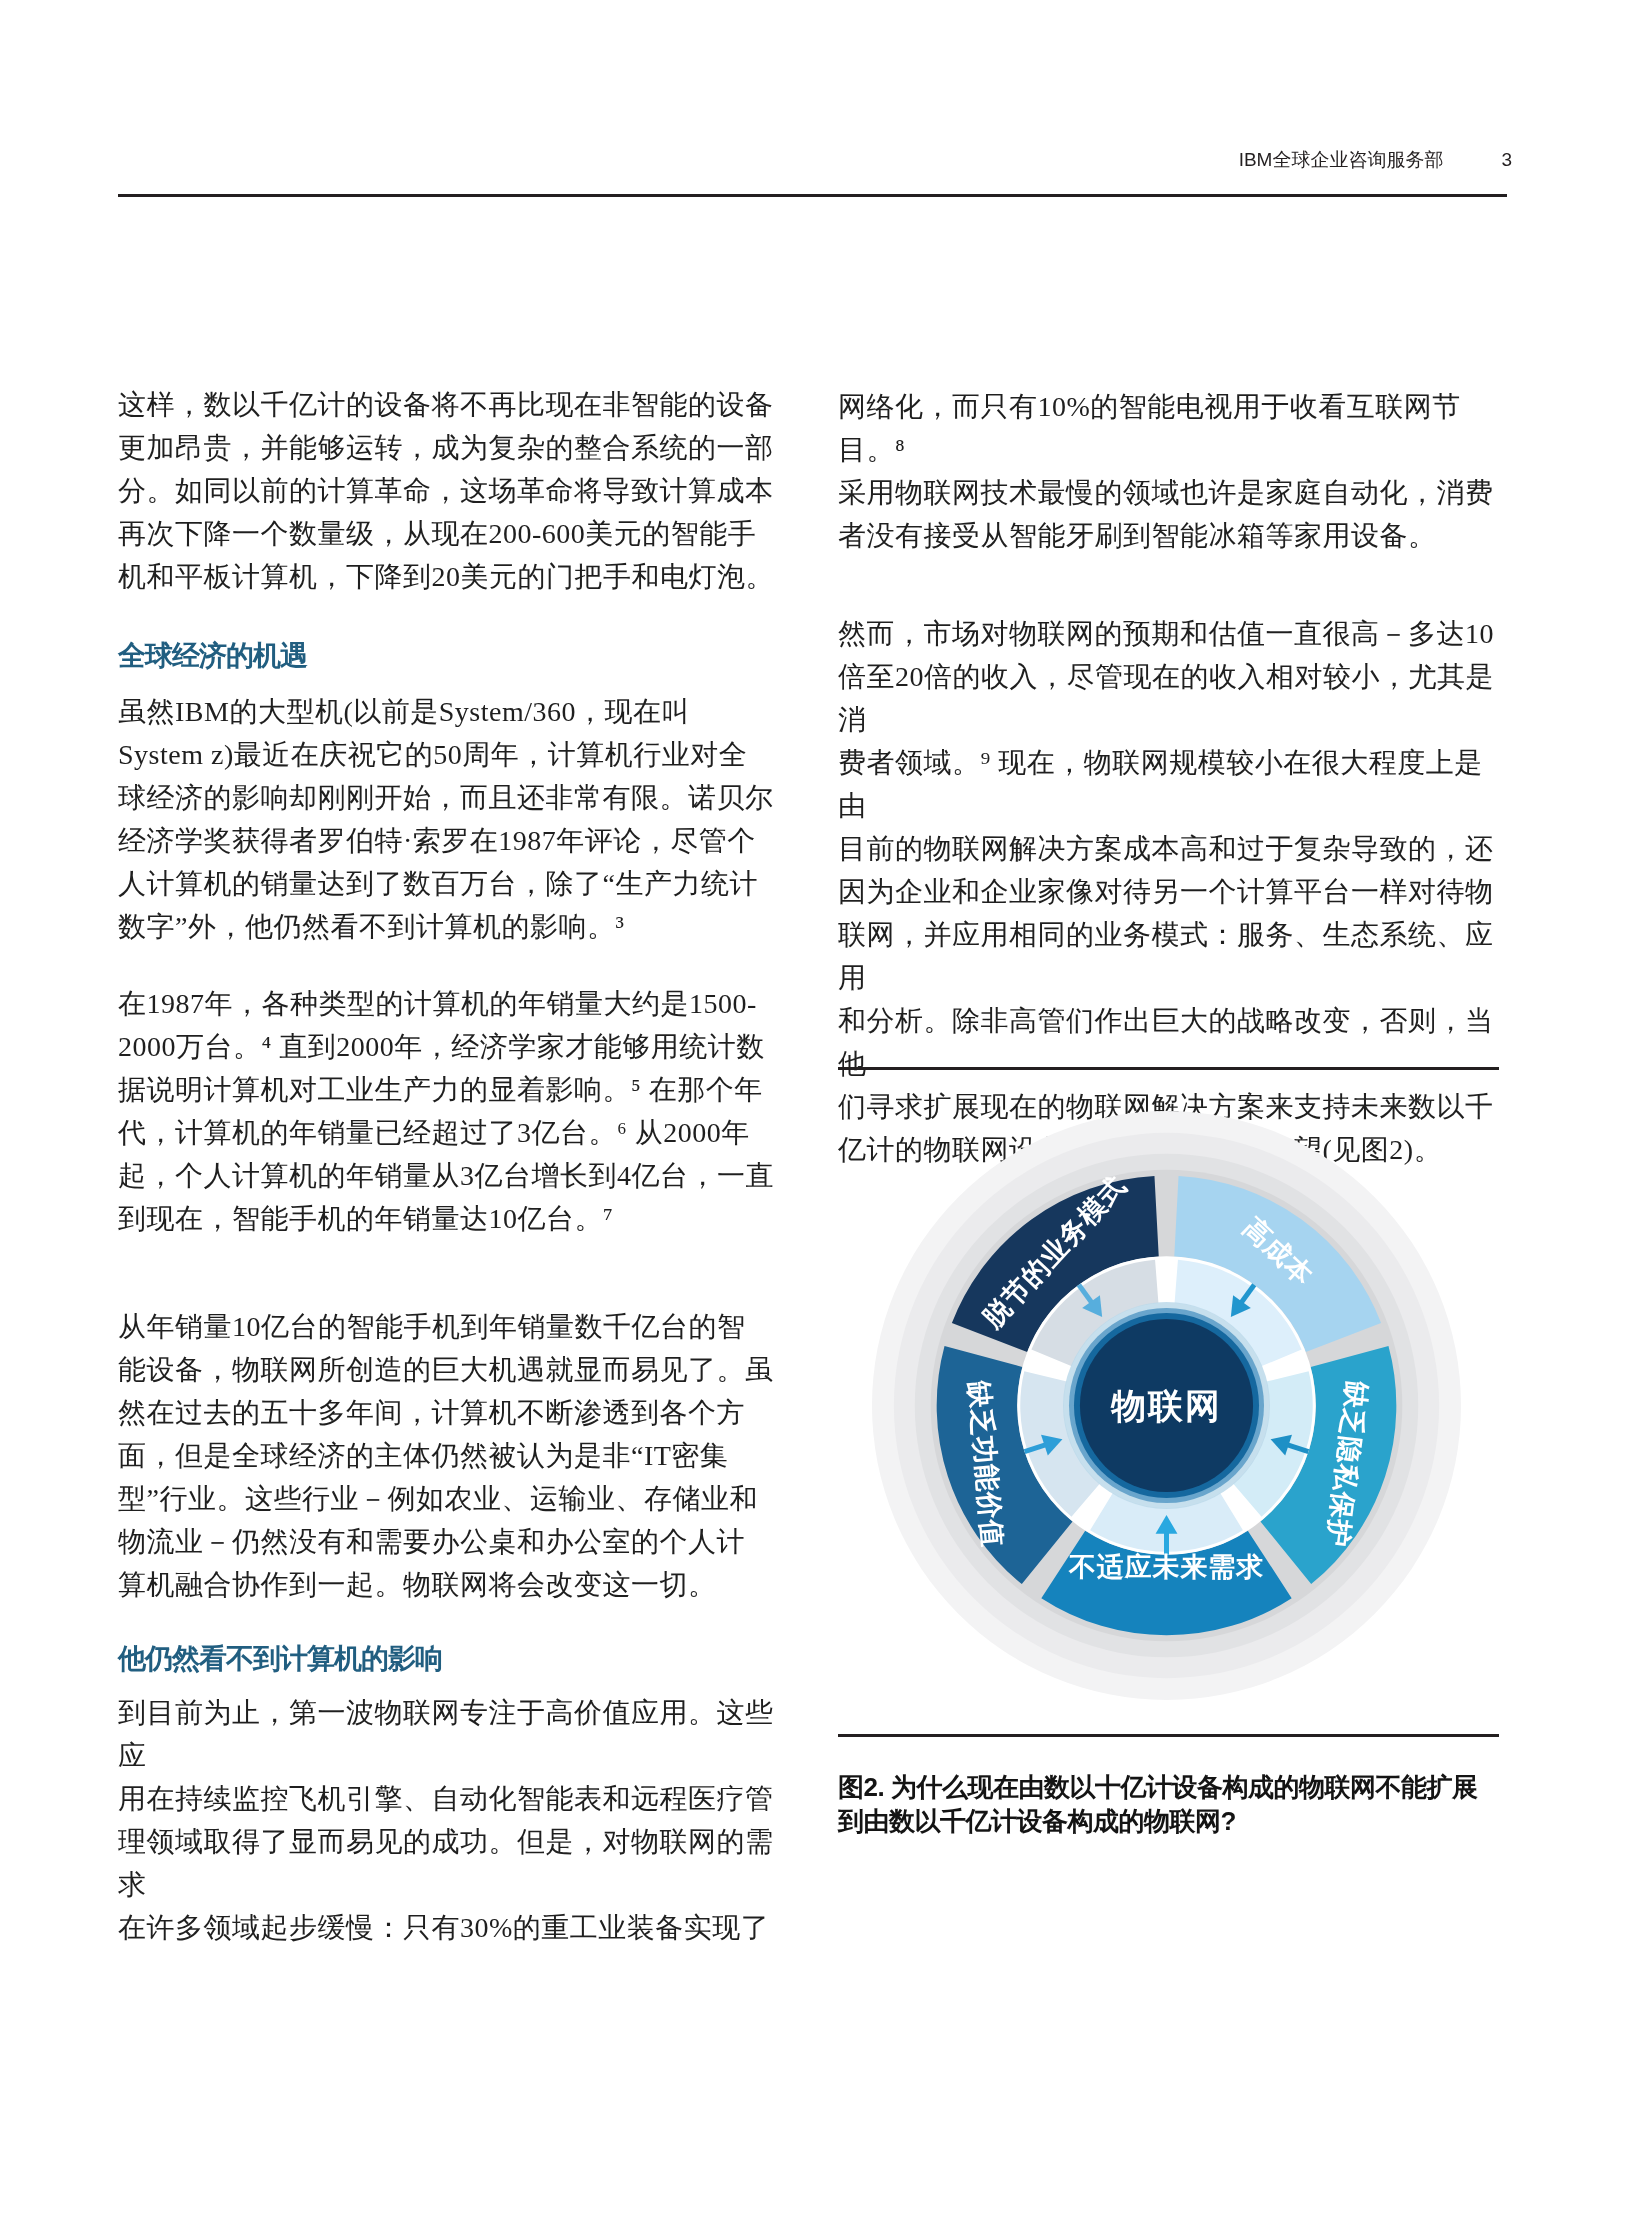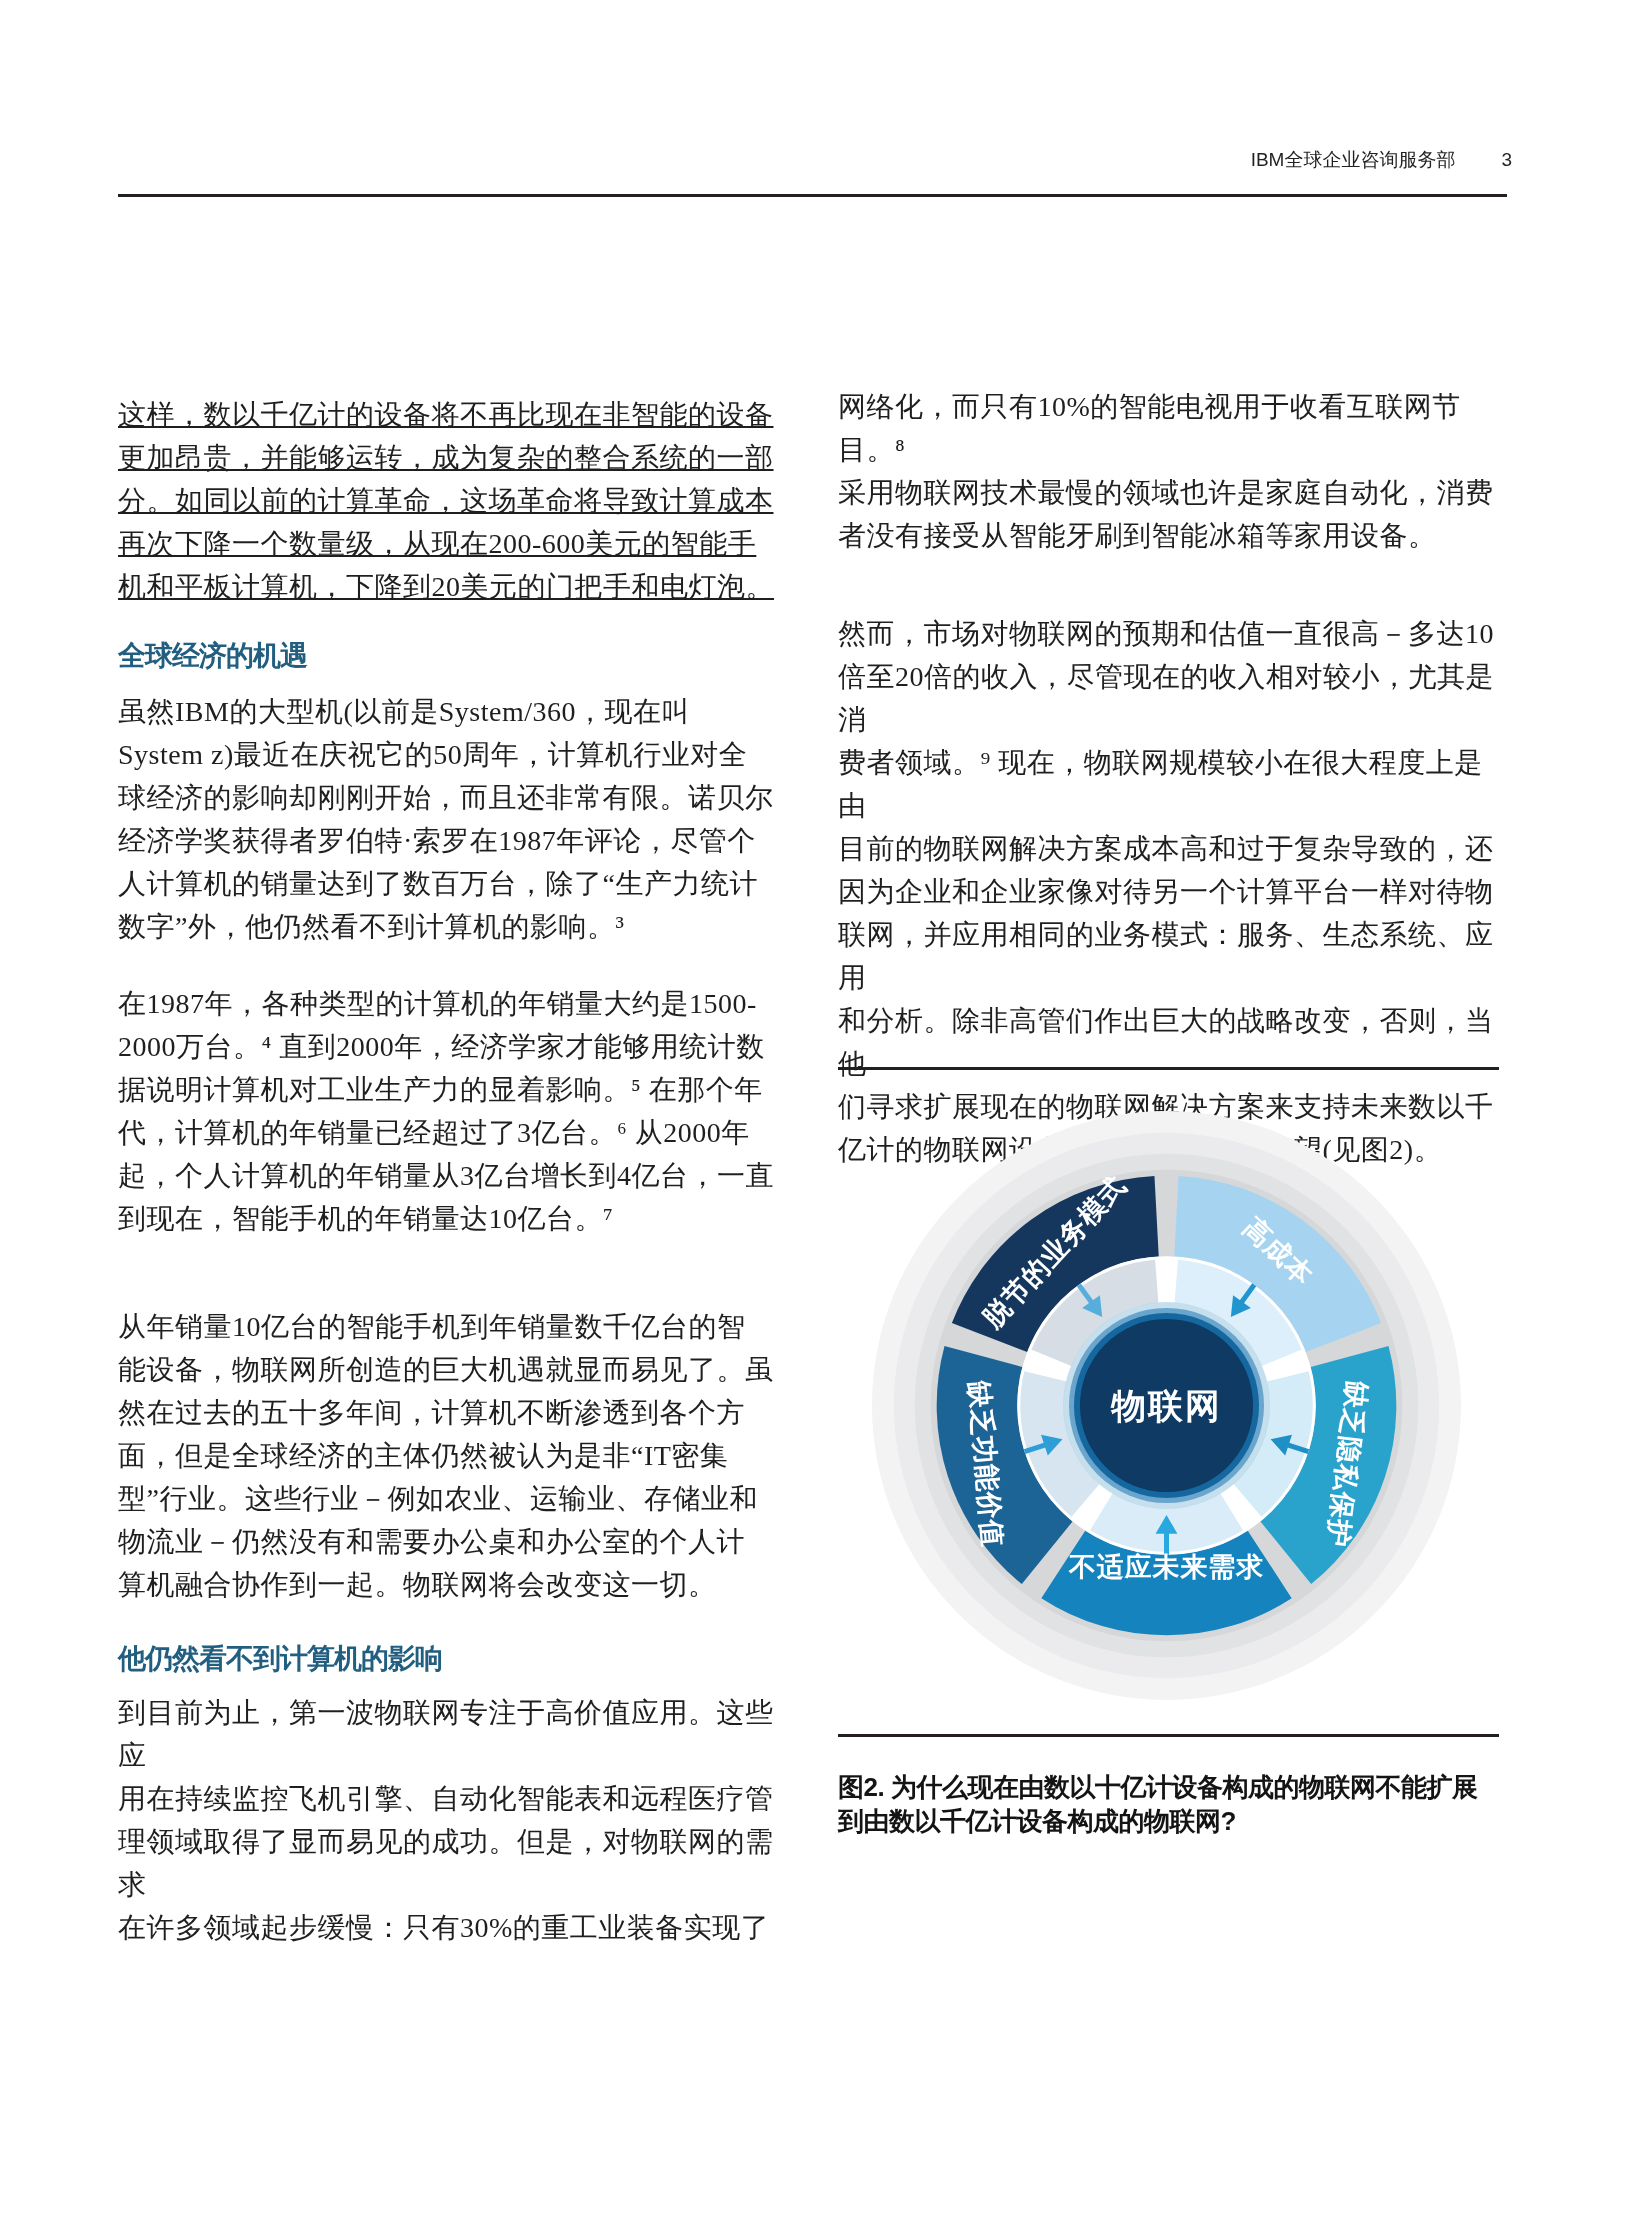--- a/index.html
+++ b/index.html
@@ -7,21 +7,21 @@
     position:relative;
     width:1645px;height:2233px;
     background:#ffffff;
     overflow:hidden;
     font-family:"Liberation Serif", serif;
     color:#1f1f1f;
   }
   .abs{position:absolute;}
   .hdr{
     position:absolute;top:147px;right:133px;
-    display:flex;align-items:baseline;gap:46px;
+    display:flex;align-items:baseline;gap:58px;
     font-family:"Liberation Sans", sans-serif;
     font-size:19px;color:#231f20;
   }
   .rule{position:absolute;background:#231f20;}
   .para{
     font-size:28px;line-height:43px;letter-spacing:0.5px;
     white-space:pre-line;
   }
   .col-l{left:118px;width:665px;}
   .col-r{left:838px;width:665px;}
@@ -49,21 +49,21 @@
 <body>
 
 <div class="page">
 
   <div class="hdr">
     <span>IBM全球企业咨询服务部</span>
     <span>3</span>
   </div>
   <div class="rule" style="left:118px;top:194px;width:1389px;height:3px;"></div>
 
-  <div class="abs para col-l" style="top:393px;text-decoration:underline;">这样，数以千亿计的设备将不再比现在非智能的设备
+  <div class="abs para col-l" style="top:383px;">这样，数以千亿计的设备将不再比现在非智能的设备
 更加昂贵，并能够运转，成为复杂的整合系统的一部
 分。如同以前的计算革命，这场革命将导致计算成本
 再次下降一个数量级，从现在200-600美元的智能手
 机和平板计算机，下降到20美元的门把手和电灯泡。</div>
   <div class="abs heading col-l" style="top:637px;">全球经济的机遇</div>
   <div class="abs para col-l" style="top:690px;">虽然IBM的大型机(以前是System/360，现在叫
 System z)最近在庆祝它的50周年，计算机行业对全
 球经济的影响却刚刚开始，而且还非常有限。诺贝尔
 经济学奖获得者罗伯特·索罗在1987年评论，尽管个
 人计算机的销量达到了数百万台，除了“生产力统计

